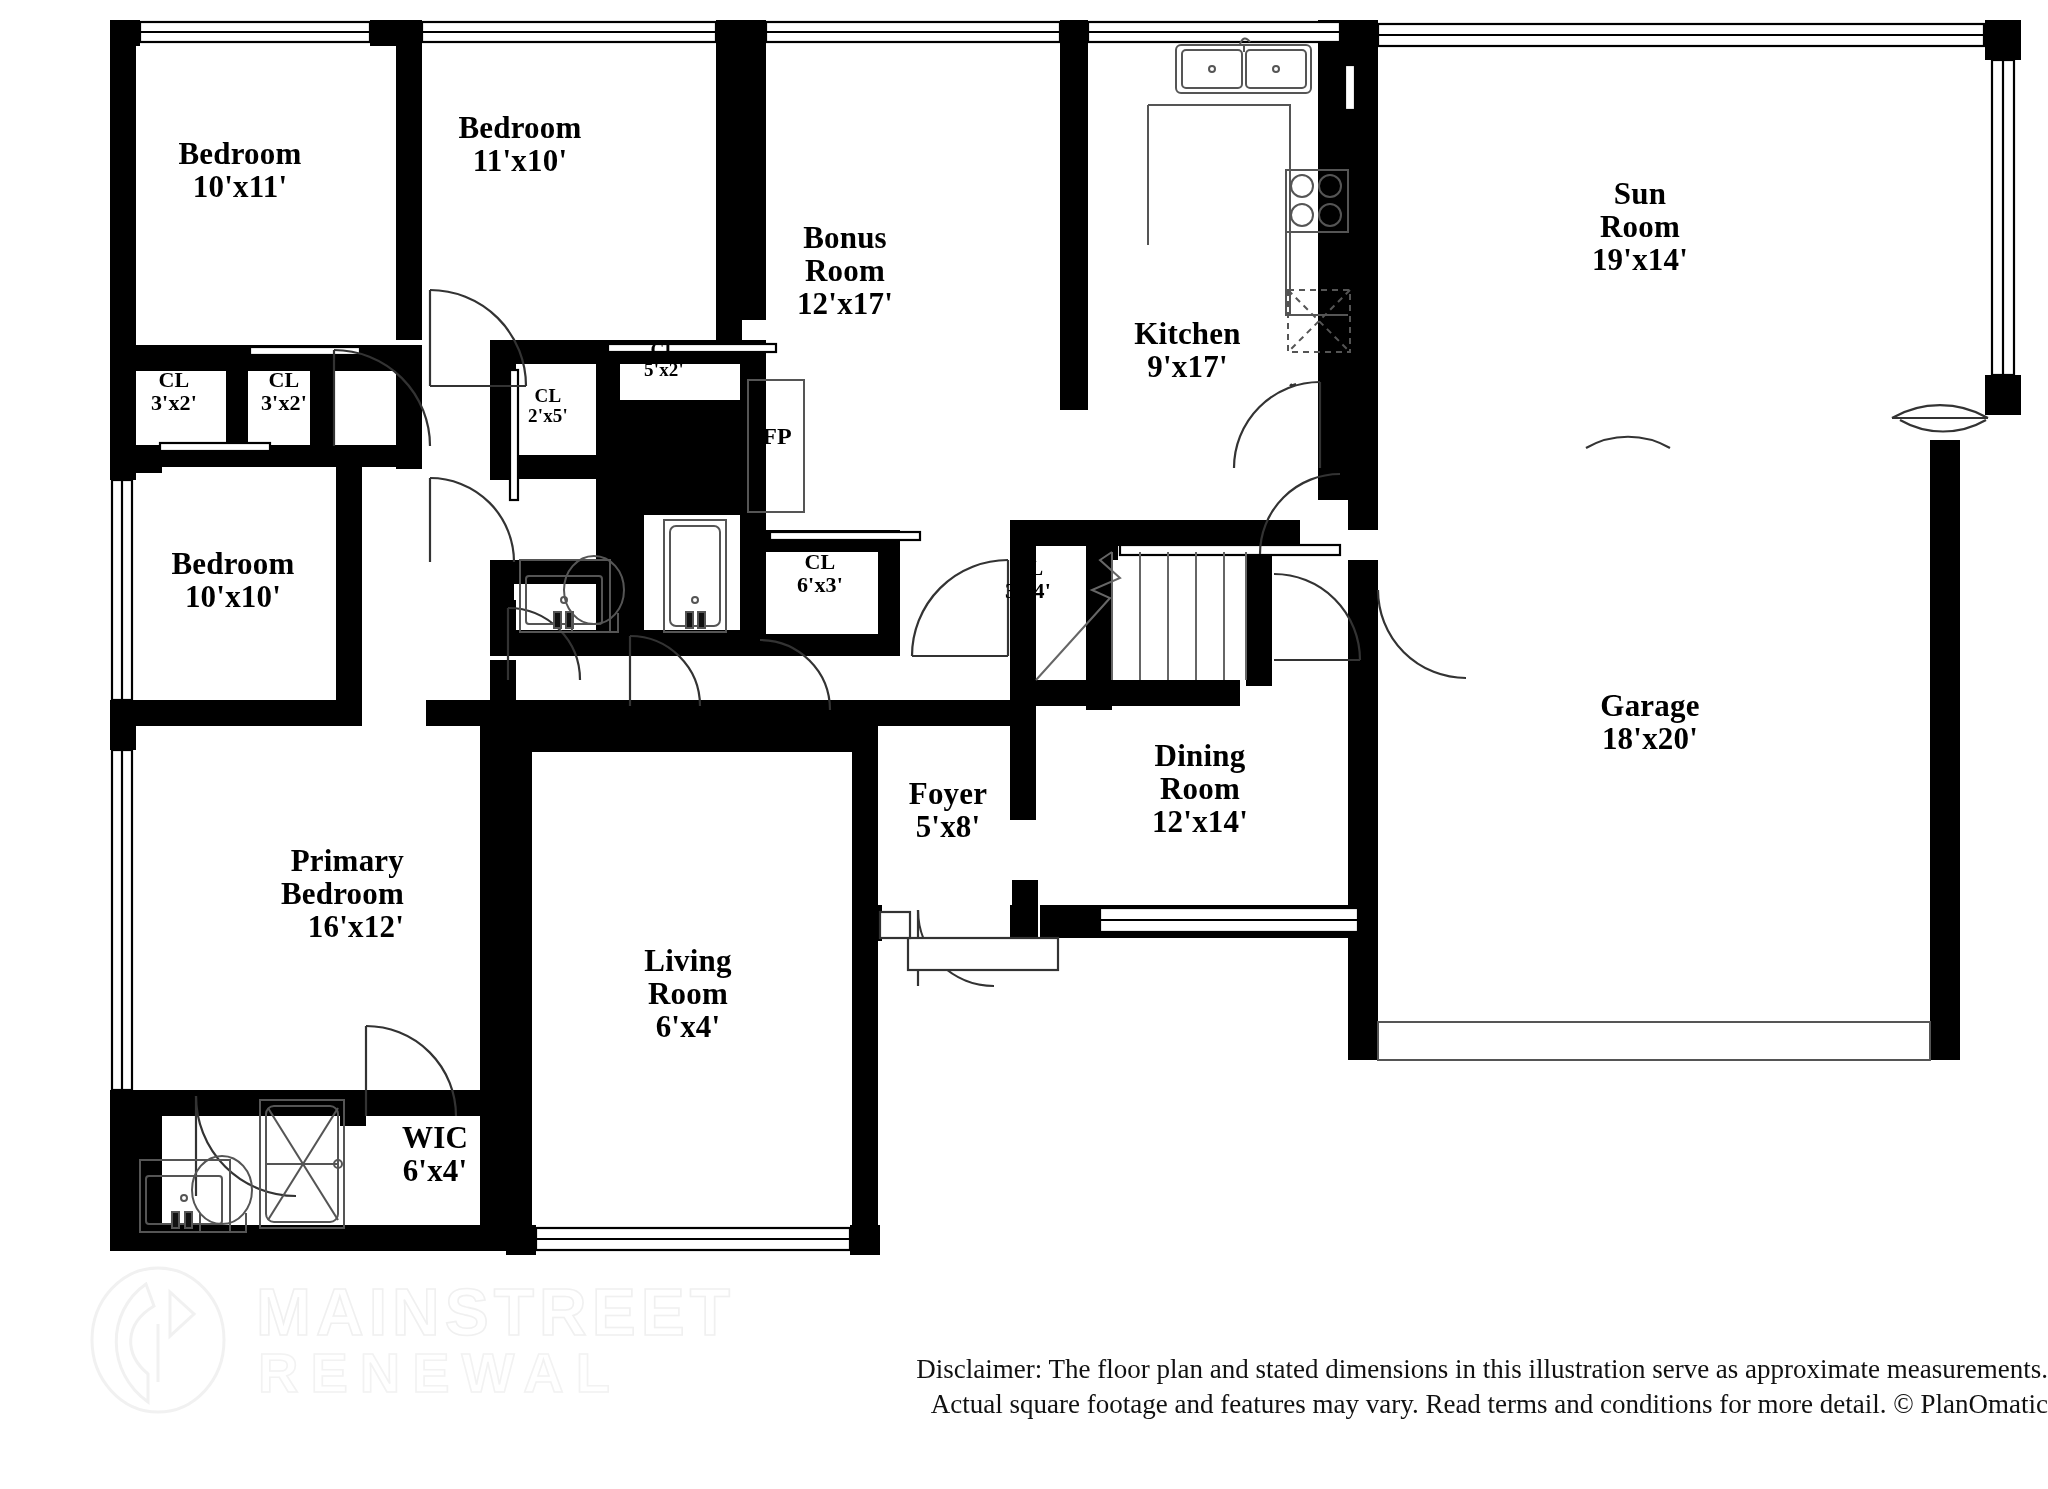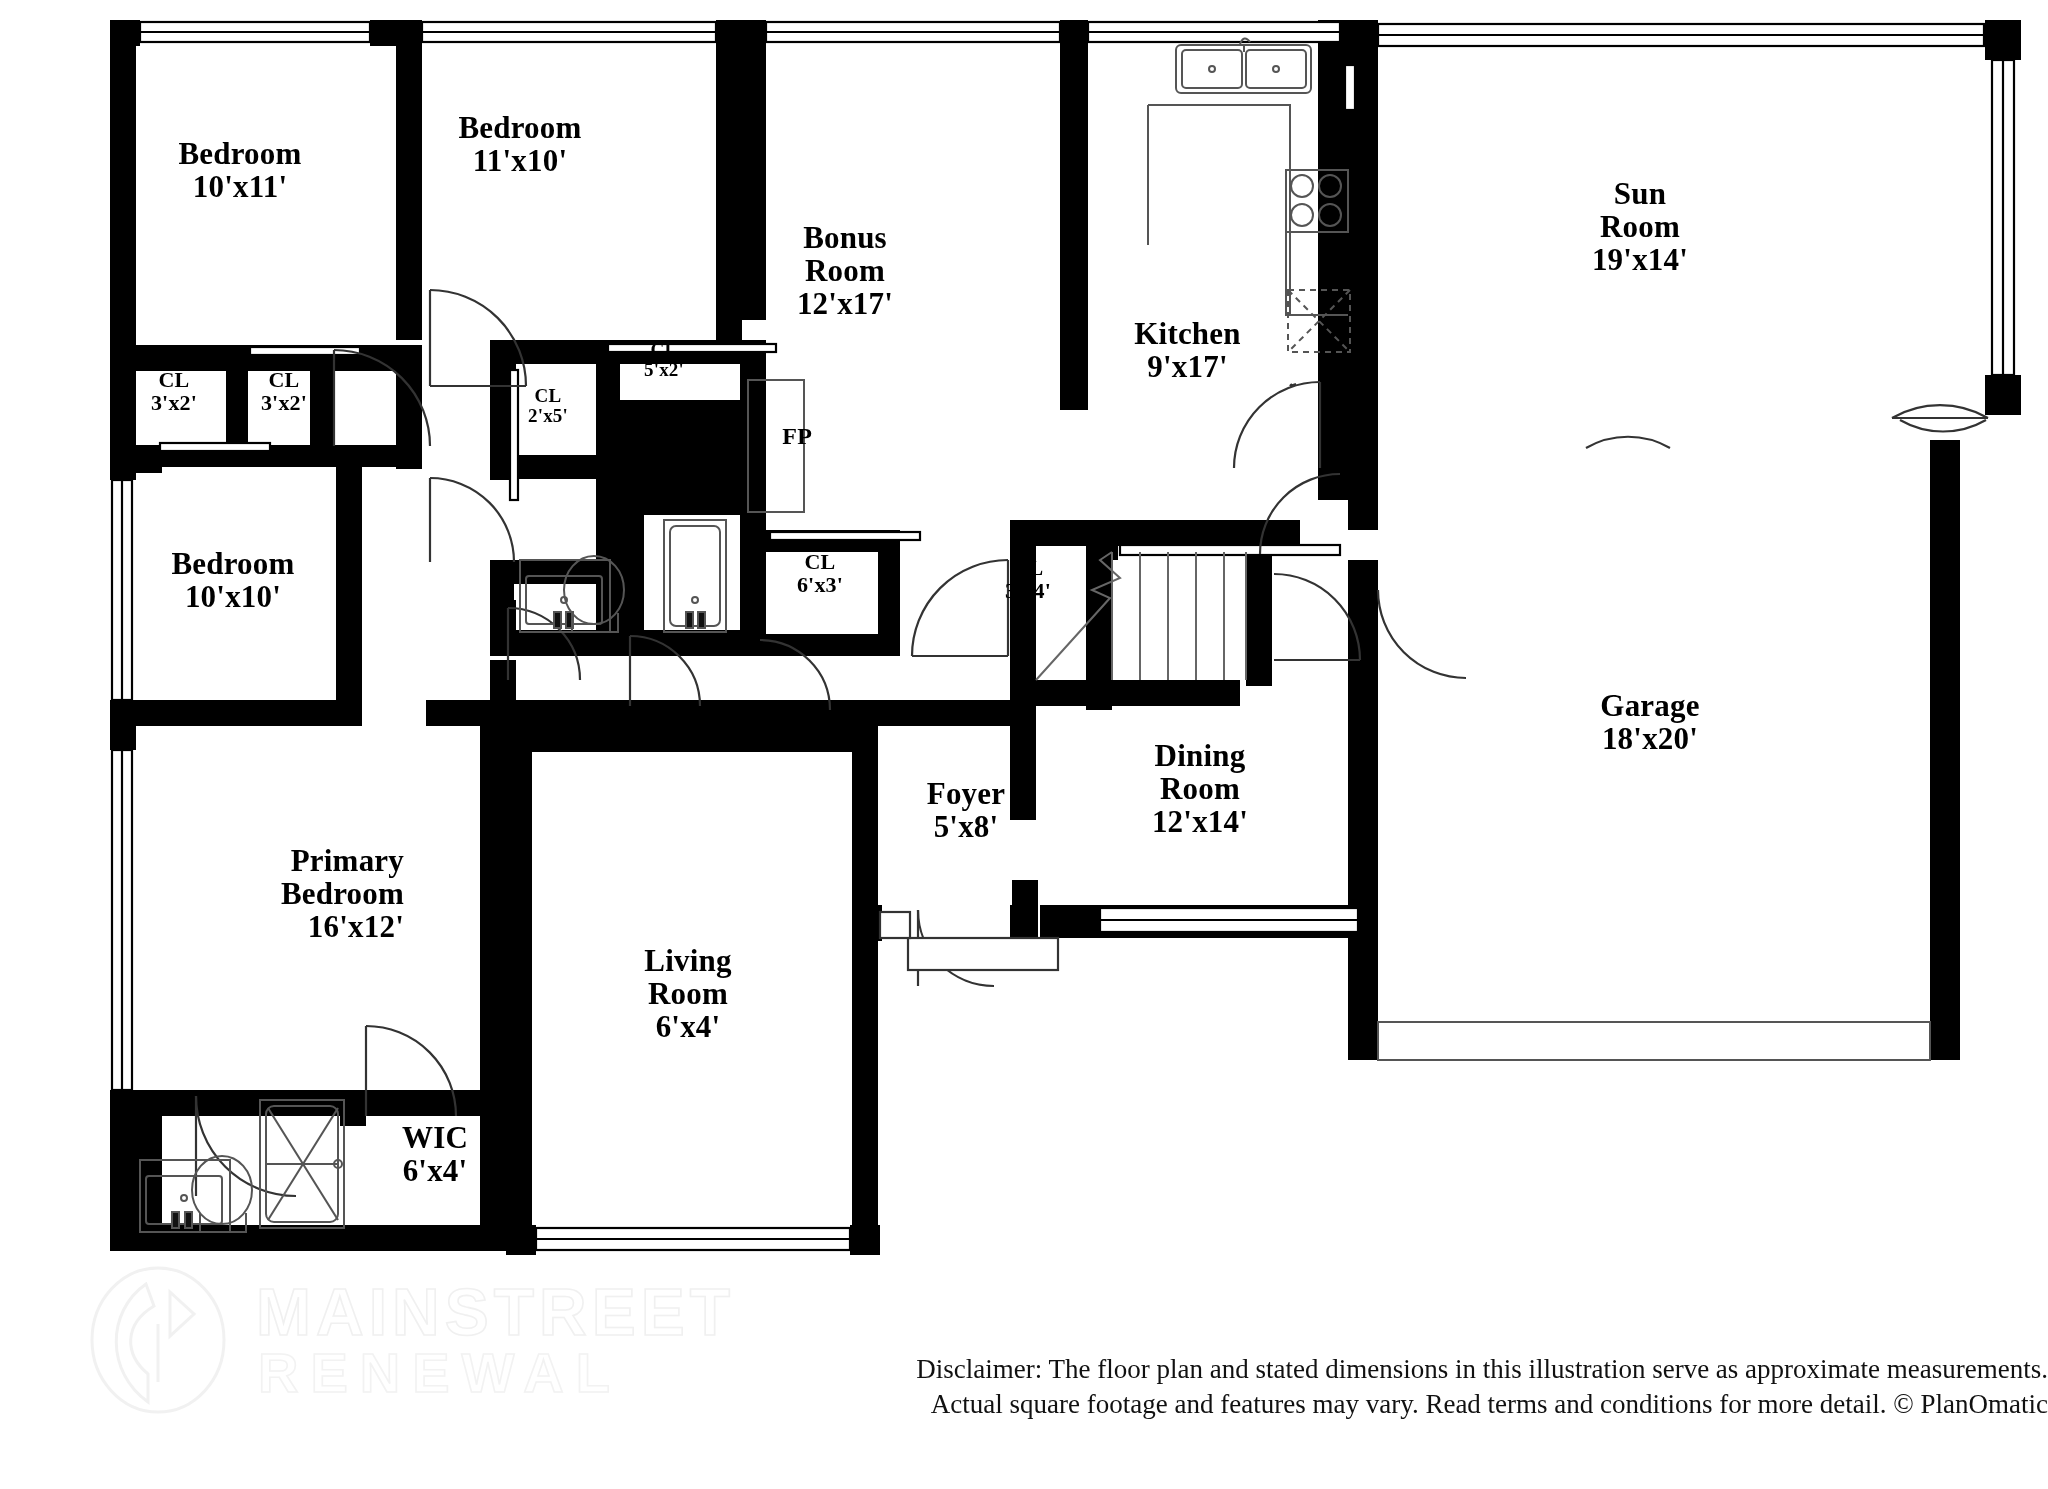--- a/index.html
+++ b/index.html
@@ -368,21 +368,21 @@
   <span class="n">Garage</span>
   <span class="d">18'x20'</span>
 </div>
 
 <div class="lbl big" style="left:1090px;top:740px;width:220px;">
   <span class="n">Dining</span>
   <span class="n">Room</span>
   <span class="d">12'x14'</span>
 </div>
 
-<div class="lbl big" style="left:866px;top:778px;width:200px;">
+<div class="lbl big" style="left:848px;top:778px;width:200px;">
   <span class="n">Foyer</span>
   <span class="d">5'x8'</span>
 </div>
 
 <div class="lbl big" style="left:578px;top:945px;width:220px;">
   <span class="n">Living</span>
   <span class="n">Room</span>
   <span class="d">6'x4'</span>
 </div>
 
@@ -422,21 +422,21 @@
 
 <div class="lbl sm" style="left:978px;top:556px;width:100px;">
   <span class="n">CL</span>
   <span class="d">3'x4'</span>
 </div>
 
 <div class="lbl xs" style="left:1306px;top:482px;width:80px;">
   <span class="d">2'x3'</span>
 </div>
 
-<div class="lbl fp" style="left:742px;top:424px;width:70px;text-align:right;">
+<div class="lbl fp" style="left:742px;top:424px;width:70px;">
   <span class="n">FP</span>
 </div>
 
 <div id="wm">
   <svg width="200" height="170" viewBox="0 0 200 170">
     <ellipse cx="72" cy="78" rx="66" ry="72" fill="none" stroke="#f1f1f1" stroke-width="3"></ellipse>
     <path d="M60 22 C 20 50, 20 110, 62 140 L62 112 C 38 92, 38 62, 68 44 Z" fill="none" stroke="#f1f1f1" stroke-width="3"></path>
     <path d="M84 30 L108 52 L84 74 Z" fill="none" stroke="#f1f1f1" stroke-width="3"></path>
     <line x1="72" y1="62" x2="72" y2="120" stroke="#f1f1f1" stroke-width="3"></line>
   </svg>

